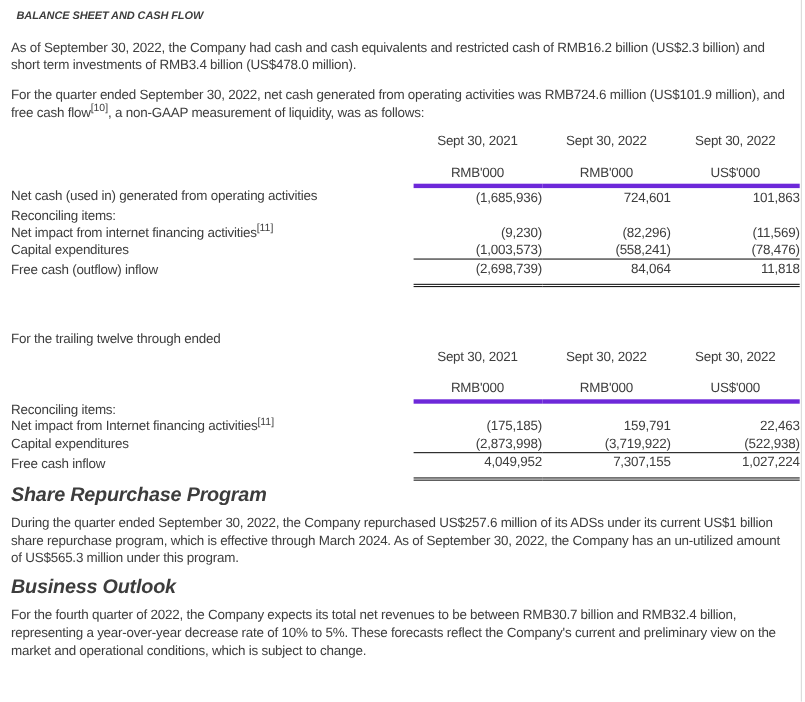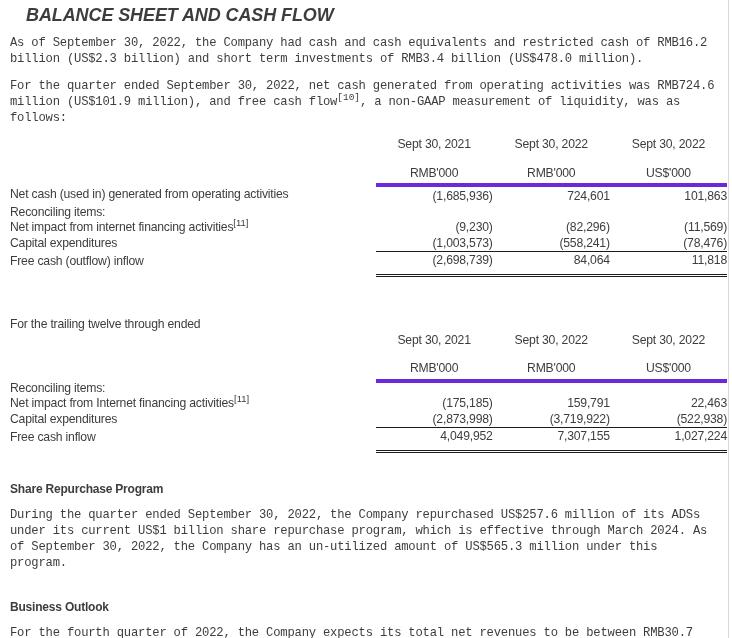--- a/index.html
+++ b/index.html
@@ -10,24 +10,24 @@
     padding: 7px 0 0 10px;
     border-right: 1px solid #d9d9d9;
     font-family: "Liberation Sans", sans-serif;
     font-size: 12.2px;
     letter-spacing: -0.2px;
     line-height: 16px;
     color: #3d3d3d;
     overflow: hidden;
   }
   h1.doc-title {
-    font-size: 18px; font-weight: bold; font-style: italic;
-    margin: 0 0 12px 16px; letter-spacing: -0.1px;
+    font-size: 10px; font-weight: bold; font-style: italic;
+    margin: 0 0 12px 5px; letter-spacing: -0.1px;
   }
-  p.body-par { margin: 0 0 11px 0; max-width: 710px; font-family: Liberation Mono, monospace; }
+  p.body-par { margin: 0 0 11px 0; max-width: 710px; }
   sup.fnref { font-size: 9.5px; vertical-align: super; line-height: 0; letter-spacing: 0; }
   .tcaption { margin: 16px 0 1px 0; }
   .table-block.second .tcaption { margin-top: 39px; }
   table.fin {
     border-collapse: collapse; table-layout: fixed;
     width: 717px;
   }
   table.fin td {
     padding: 0; vertical-align: top;
     font-size: 12.2px; line-height: 15.5px; letter-spacing: -0.2px;
@@ -43,21 +43,21 @@
   tr.first td { padding-top: 2px; }
   tr.vbottom td.num { vertical-align: bottom; }
   .narrow { max-width: 300px; }
   .ind { padding-left: 7px; }
   tr.total td.num {
     border-top: 1px solid #1a1a1a;
     border-bottom: 3px double #1a1a1a;
     padding-top: 1px; padding-bottom: 5px;
   }
   tr.total td.lbl { padding-top: 2px; }
-  h2.sec-head { font-size: 12px; font-weight: bold; margin: 28px 0 10px 0; letter-spacing: -0.2px; }
+  h2.sec-head { font-size: 18px; font-weight: bold; margin: 4px 0 10px 0; letter-spacing: -0.2px; font-style: italic; }
   .sections p.body-par { margin-bottom: 10px; }
 </style>
 </head>
 <body>
 
 <div class="page">
 
   <h1 class="doc-title">BALANCE SHEET AND CASH FLOW</h1>
 
   <p class="body-par">As of September 30, 2022, the Company had cash and cash equivalents and restricted cash of RMB16.2 billion (US$2.3 billion) and short term investments of RMB3.4 billion (US$478.0 million).</p>

